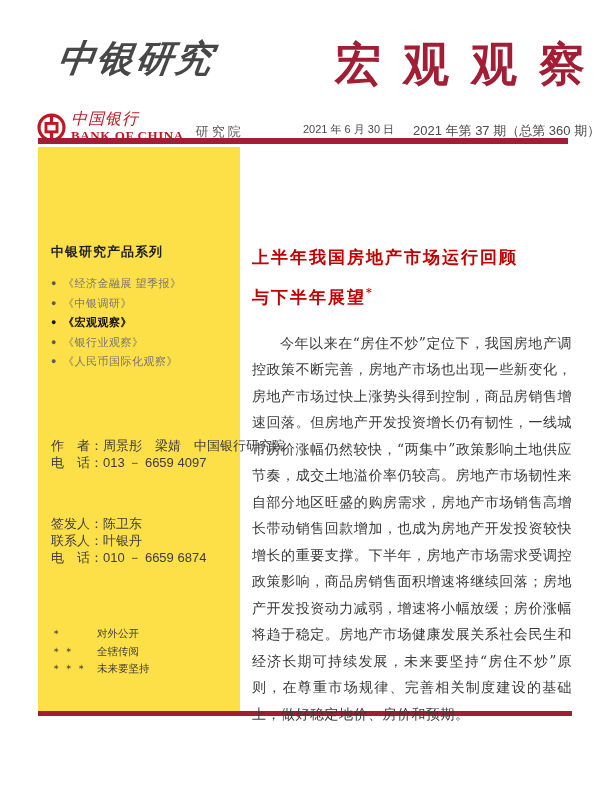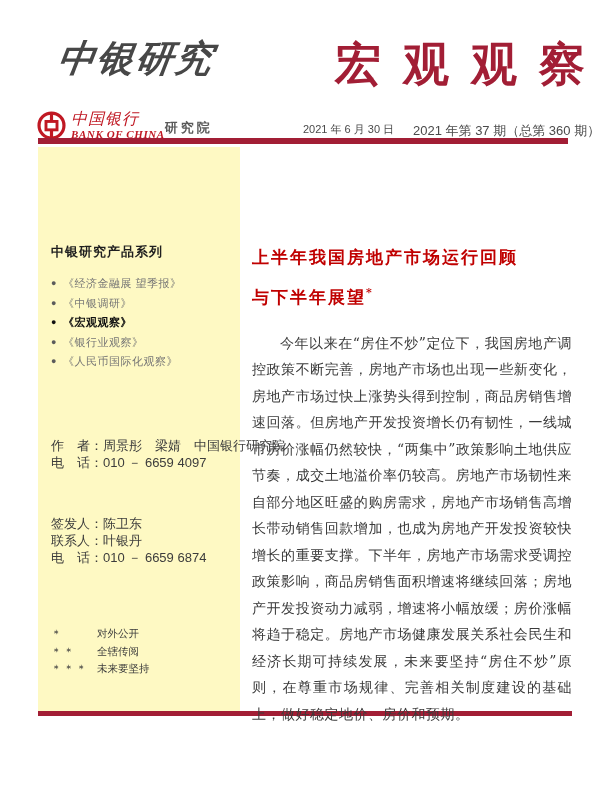--- a/index.html
+++ b/index.html
@@ -21,34 +21,34 @@
   
   .bank-row { position:absolute; left:37px; top:111px; display:flex; align-items:center; }
   .boc-emblem { width:29px; height:29px; flex:0 0 auto; }
   .bank-names { margin-left:5px; }
   .bank-cn {
     font-family:"DejaVu Serif", serif; font-style:italic; font-weight:normal;
     color:#C01823; font-size:16px; line-height:16px; letter-spacing:1px;
   }
   .bank-en {
     font-family:"Liberation Serif", serif; font-weight:bold;
-    color:#C01823; font-size:11px; letter-spacing:0.6px; margin-top:1px;font-style:italic;
+    color:#C01823; font-size:13px; letter-spacing:0.6px; margin-top:1px;
   }
   .dept {
-    margin-left:0; color:#5a5a5a; font-size:13px; letter-spacing:3px;
-    align-self:flex-end; margin-bottom:3px;font-weight:bold;
+    margin-left:12px; color:#5a5a5a; font-size:13px; letter-spacing:3px;
+    align-self:flex-end; margin-bottom:3px;
   }
   .date-text  { position:absolute; top:122px; left:303px; font-size:11px; color:#4a4a4a; }
   .issue-text { position:absolute; top:122px; left:413px; font-size:13px; color:#4a4a4a; }
   
   .bar { position:absolute; background:#A21E35; }
   .bar-top    { left:38px; top:138px; width:530px; height:6px; }
   .bar-bottom { left:38px; top:711px; width:534px; height:5px; }
   
-  .sidebar { position:absolute; left:38px; top:147px; width:202px; height:564px; background:#fef9c3; }
+  .sidebar { position:absolute; left:38px; top:147px; width:202px; height:564px; background:#fde047; }
   .series-title {
     position:absolute; top:96px; left:13px; font-size:13px; font-weight:bold;
     color:#1f1f1f; letter-spacing:1px;
   }
   .series-list { position:absolute; top:127px; left:13px; list-style:none; margin:0; padding:0; }
   .series-list li { display:flex; align-items:center; height:19.5px; font-size:11px; color:#757575; letter-spacing:0.5px; }
   .series-list .bullet { font-size:9px; margin-right:6px; color:#5b5b5b; line-height:1; }
   .series-list li.active { color:#101010; font-weight:bold; }
   .series-list li.active .bullet { color:#101010; }
   .side-block { position:absolute; left:13px; font-size:13px; color:#3c3c3c; line-height:17px; }
@@ -125,21 +125,21 @@
       </li>
     </ul>
 
     <div class="side-block authors">
       <div class="row">
         <span class="lbl">作　者：</span>
         <span>周景彤　梁婧　中国银行研究院</span>
       </div>
       <div class="row">
         <span class="lbl">电　话：</span>
-        <span>010 － 6659 4097</span>
+        <span>013 － 6659 4097</span>
       </div>
     </div>
 
     <div class="side-block contacts">
       <div class="row">
         <span class="lbl">签发人：</span>
         <span>陈卫东</span>
       </div>
       <div class="row">
         <span class="lbl">联系人：</span>

